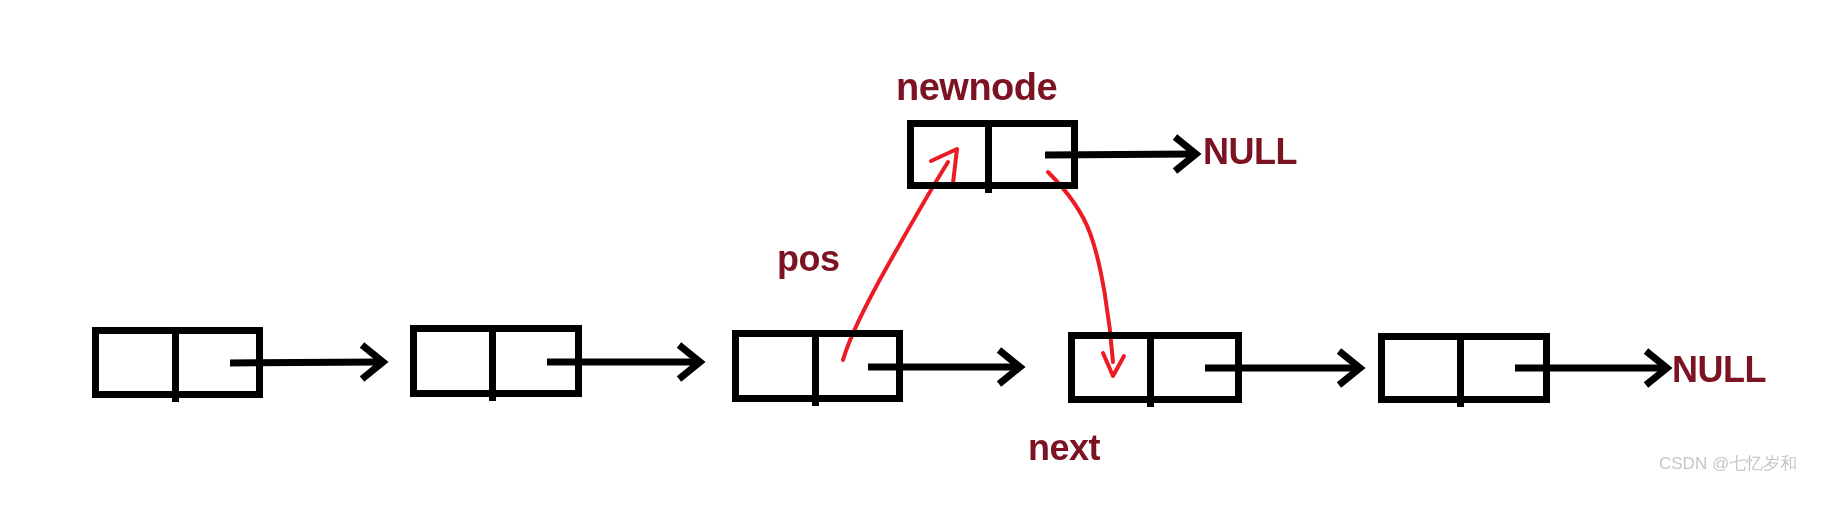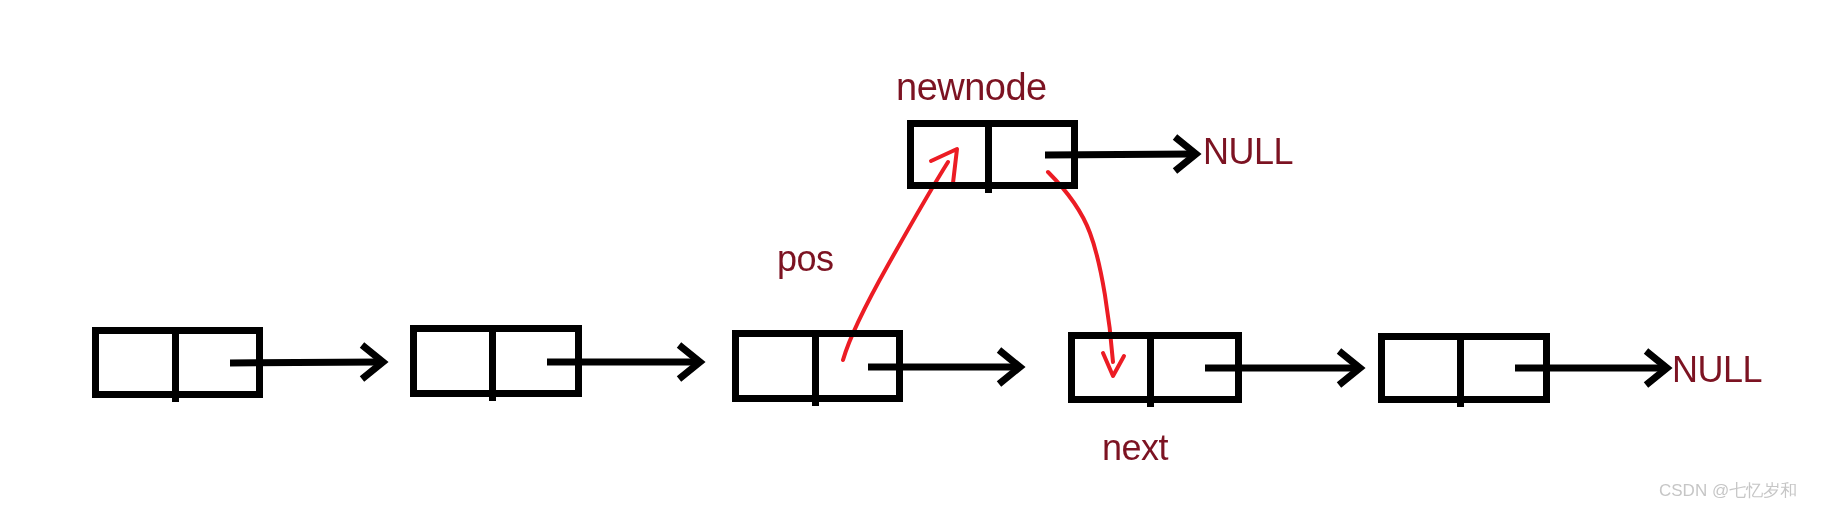--- a/index.html
+++ b/index.html
@@ -36,30 +36,31 @@
     height: calc(100% + 11px); 
     background: var(--ink, #000000);
   }
   .label {
     position: absolute;
     color: var(--maroon, #7c1322);
     font-size: 36px;
     line-height: 1;
     letter-spacing: -0.5px;
     white-space: nowrap;
+    font-weight: bold;
   }
   #label-newnode { left: 896px;  top: 68px;  font-size: 38px; }
   #label-pos     { left: 777px;  top: 241px; }
-  #label-next    { left: 1102px; top: 430px; }
+  #label-next    { left: 1028px; top: 430px; }
   #label-null-top  { left: 1203px; top: 134px; }
   #label-null-tail { left: 1672px; top: 352px; }
   #watermark {
     position: absolute;
     left: 1659px;
-    top: 481px;
+    top: 454px;
     font-size: 17px;
     line-height: 1.2;
     letter-spacing: 0px;
     color: var(--wm, #c6c6c6);
     white-space: nowrap;
   }
 </style>
 </head>
 <body>
 

